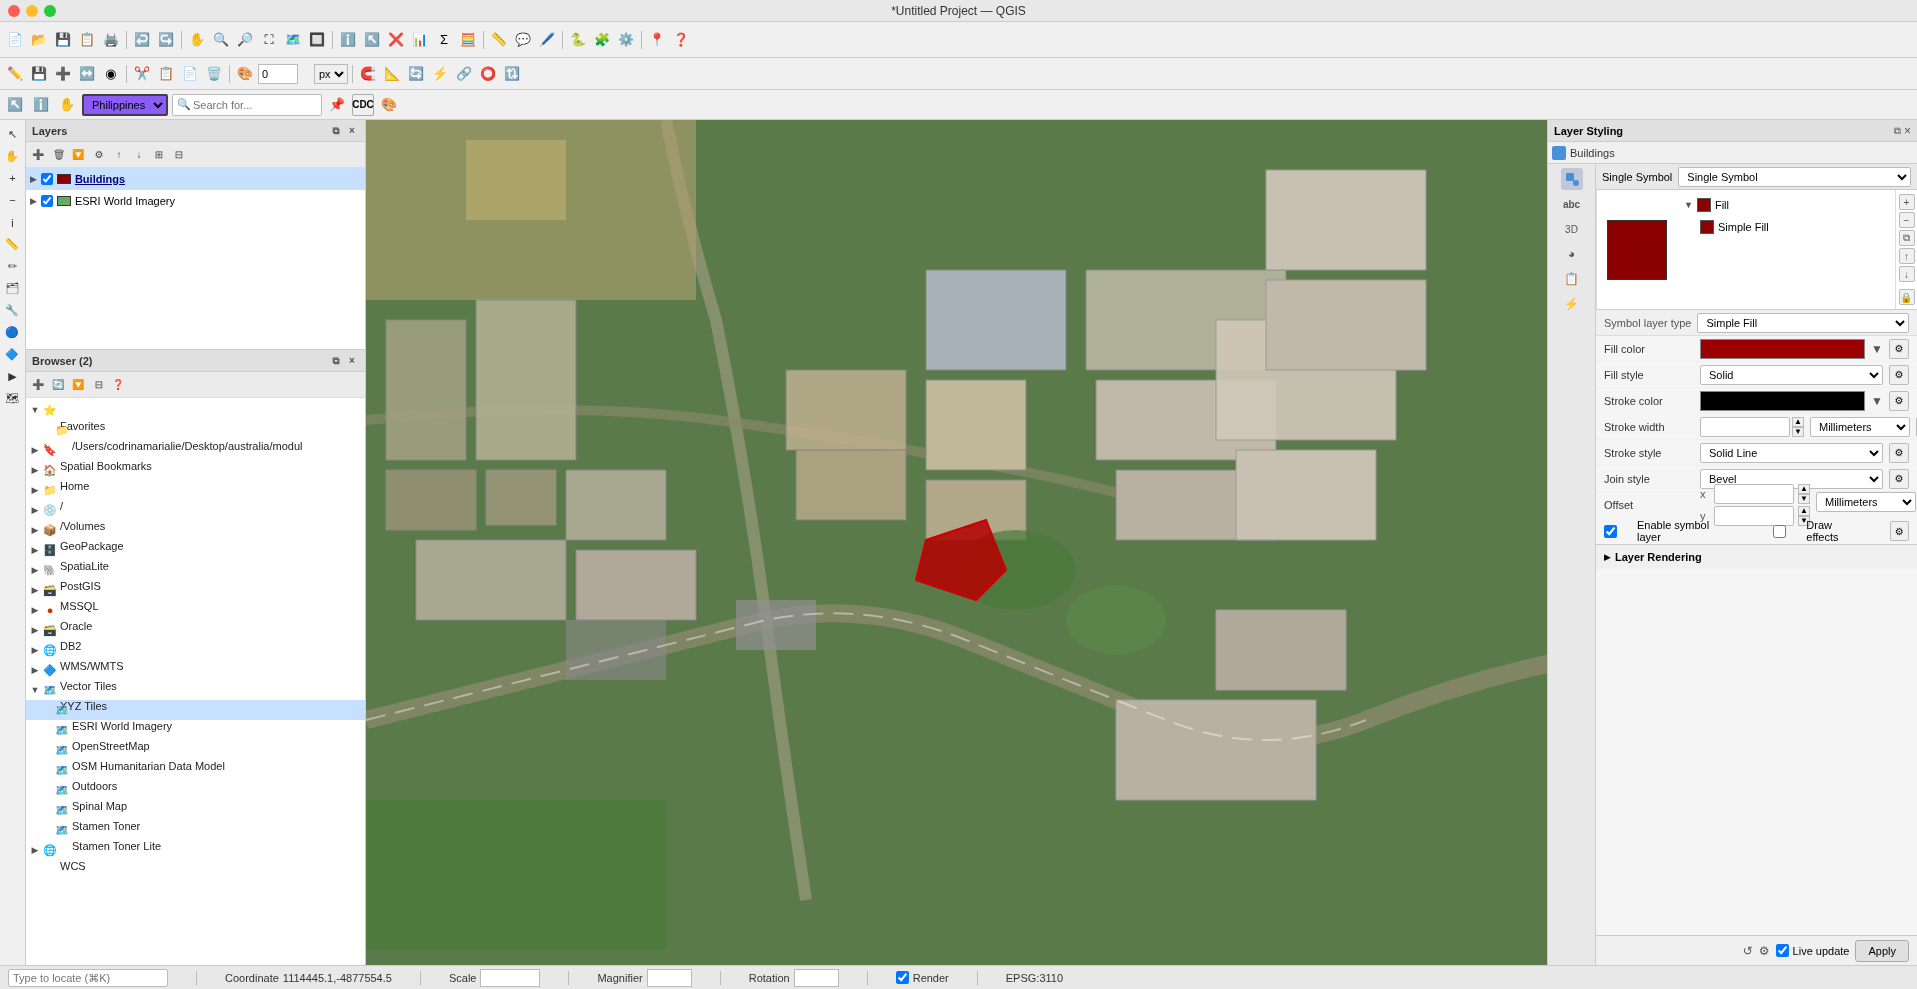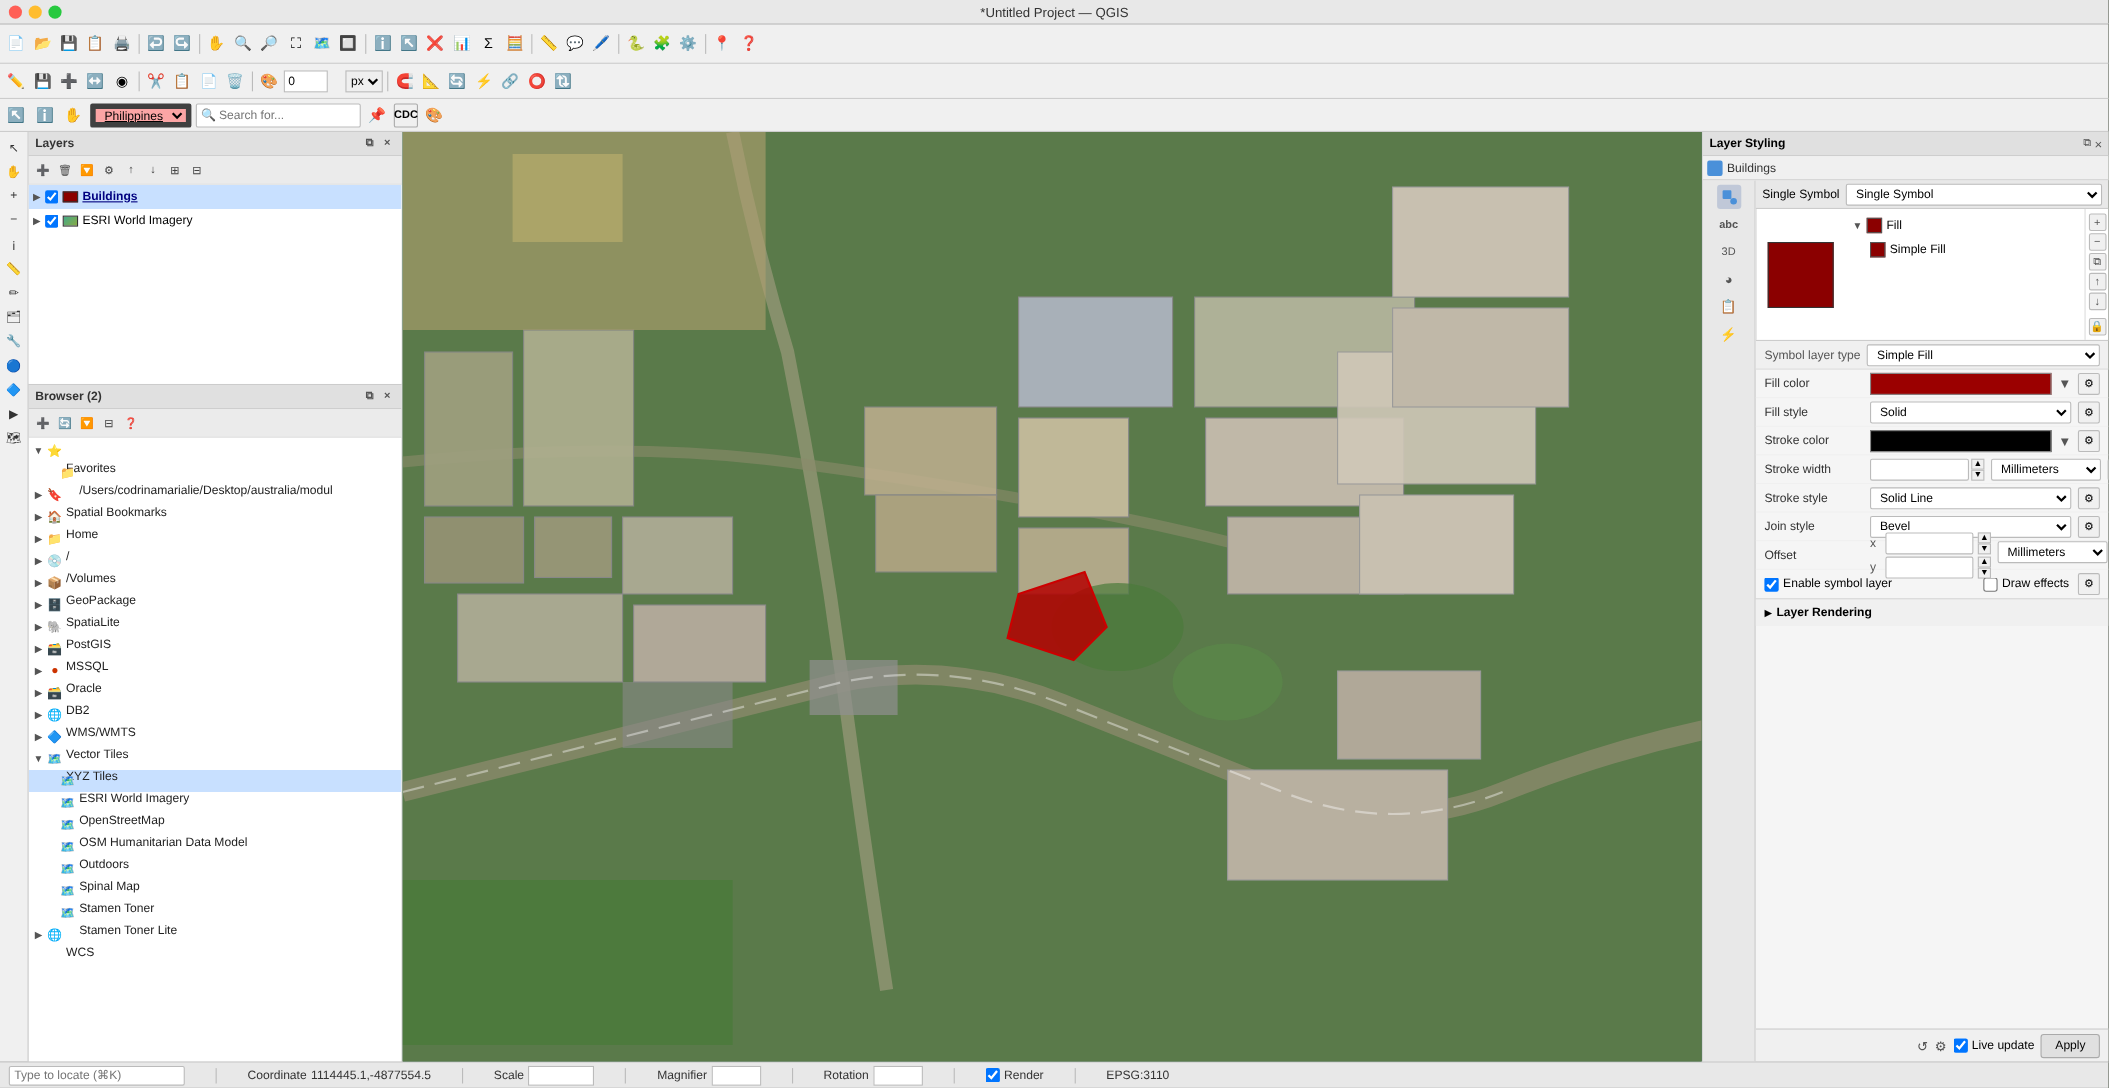--- a/index.html
+++ b/index.html
@@ -17,21 +17,21 @@
     
     .toolbar { background: #f0f0f0; border-bottom: 1px solid #ccc; padding: 1px 4px; display: flex; align-items: center; gap: 2px; flex-wrap: nowrap; height: 36px; overflow: hidden; }
     .toolbar-icon { width: 22px; height: 22px; display: inline-flex; align-items: center; justify-content: center; cursor: pointer; border-radius: 2px; font-size: 13px; }
     .toolbar-separator { width: 1px; height: 18px; background: #bbb; margin: 0 2px; }
     
     
     .toolbar2 { background: #f0f0f0; border-bottom: 1px solid #ccc; padding: 1px 4px; display: flex; align-items: center; gap: 2px; height: 32px; overflow: hidden; }
     
     
     .locator-bar { background: #f0f0f0; border-bottom: 1px solid #ccc; padding: 2px 4px; display: flex; align-items: center; gap: 4px; height: 30px; }
-    .locator-select { height: 22px; border: 5px solid #404040; background: #fca5a5; padding: 0 4px; font-size: 11px; border-radius: 2px; text-decoration: underline; }
+    .locator-select { height: 22px; border: 2px solid #404040; background: #8b5cf6; padding: 0 4px; font-size: 11px; border-radius: 2px; }
     .locator-input { height: 22px; border: 1px solid #bbb; background: white; padding: 0 6px; font-size: 11px; border-radius: 2px; width: 150px; }
     
     
     .main-area { display: flex; height: calc(989px - 22px - 36px - 32px - 30px - 24px); }
     
     
     .left-tools { width: 26px; background: #f0f0f0; border-right: 1px solid #ccc; display: flex; flex-direction: column; align-items: center; padding: 4px 0; gap: 2px; overflow: hidden; }
     .tool-icon { width: 20px; height: 20px; display: flex; align-items: center; justify-content: center; cursor: pointer; border-radius: 2px; font-size: 11px; color: #333; }
     
     
@@ -109,21 +109,21 @@
     .color-swatch.fill-color { background: #9b0000; }
     .color-swatch.stroke-color { background: #000000; }
     .prop-dropdown { height: 20px; border: 1px solid #bbb; background: white; padding: 0 4px; font-size: 11px; border-radius: 2px; flex: 1; }
     .prop-input { height: 20px; border: 1px solid #bbb; background: white; padding: 0 4px; font-size: 11px; border-radius: 2px; width: 90px; }
     .prop-spinner { display: flex; align-items: center; gap: 2px; }
     .spinner-arrows { display: flex; flex-direction: column; }
     .spinner-arrow { width: 12px; height: 10px; display: flex; align-items: center; justify-content: center; cursor: pointer; font-size: 8px; border: 1px solid #bbb; background: #f0f0f0; }
     .prop-data-btn { width: 20px; height: 20px; display: flex; align-items: center; justify-content: center; cursor: pointer; border: 1px solid #bbb; background: #f0f0f0; border-radius: 2px; font-size: 10px; }
     
     
-    .checkbox-row { height: 26px; display: flex; align-items: center; padding: 0 8px; gap: 4px; }
+    .checkbox-row { height: 26px; display: flex; align-items: center; padding: 0 8px; gap: 20px; }
     .checkbox-label { font-size: 11px; }
     
     
     .layer-rendering-section { border-top: 1px solid #ccc; }
     .section-header { height: 24px; display: flex; align-items: center; padding: 0 8px; gap: 4px; cursor: pointer; background: #f0f0f0; }
     .section-header-arrow { font-size: 9px; }
     .section-header-label { font-size: 11px; font-weight: 600; }
     
     
     .bottom-bar { height: 24px; background: #e8e8e8; border-top: 1px solid #ccc; display: flex; align-items: center; padding: 0 8px; gap: 28px; font-size: 11px; color: #333; }

